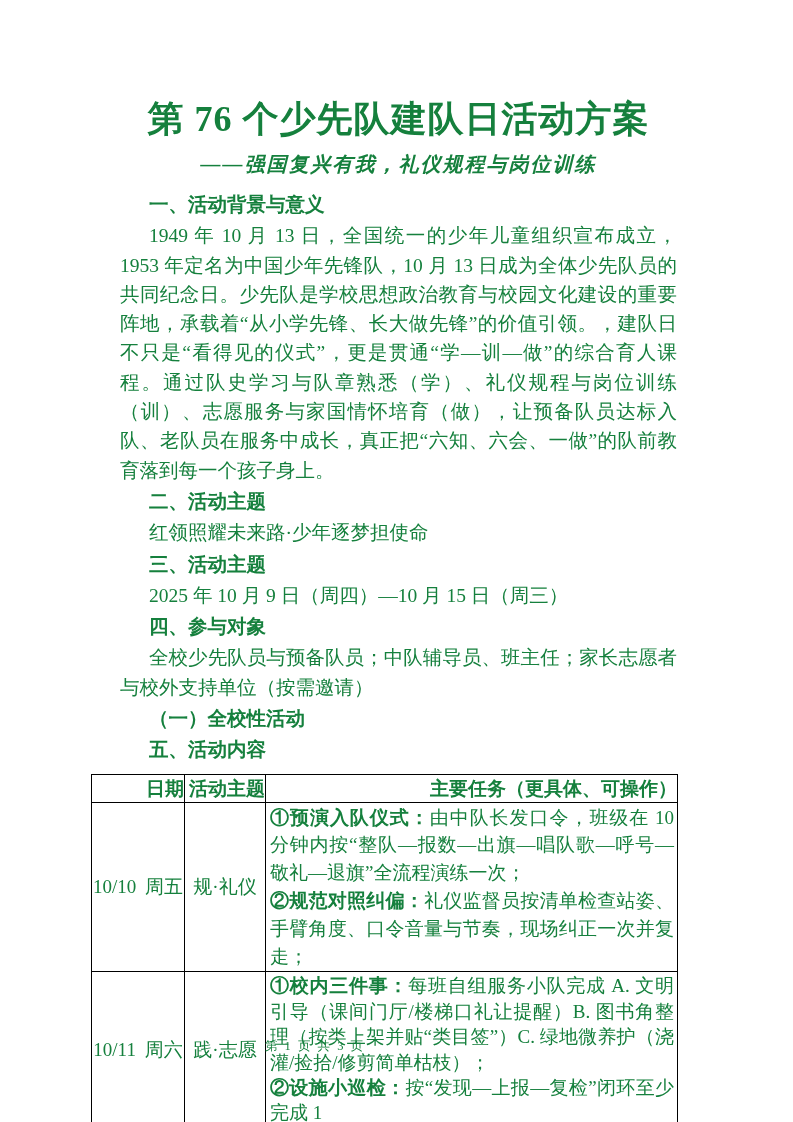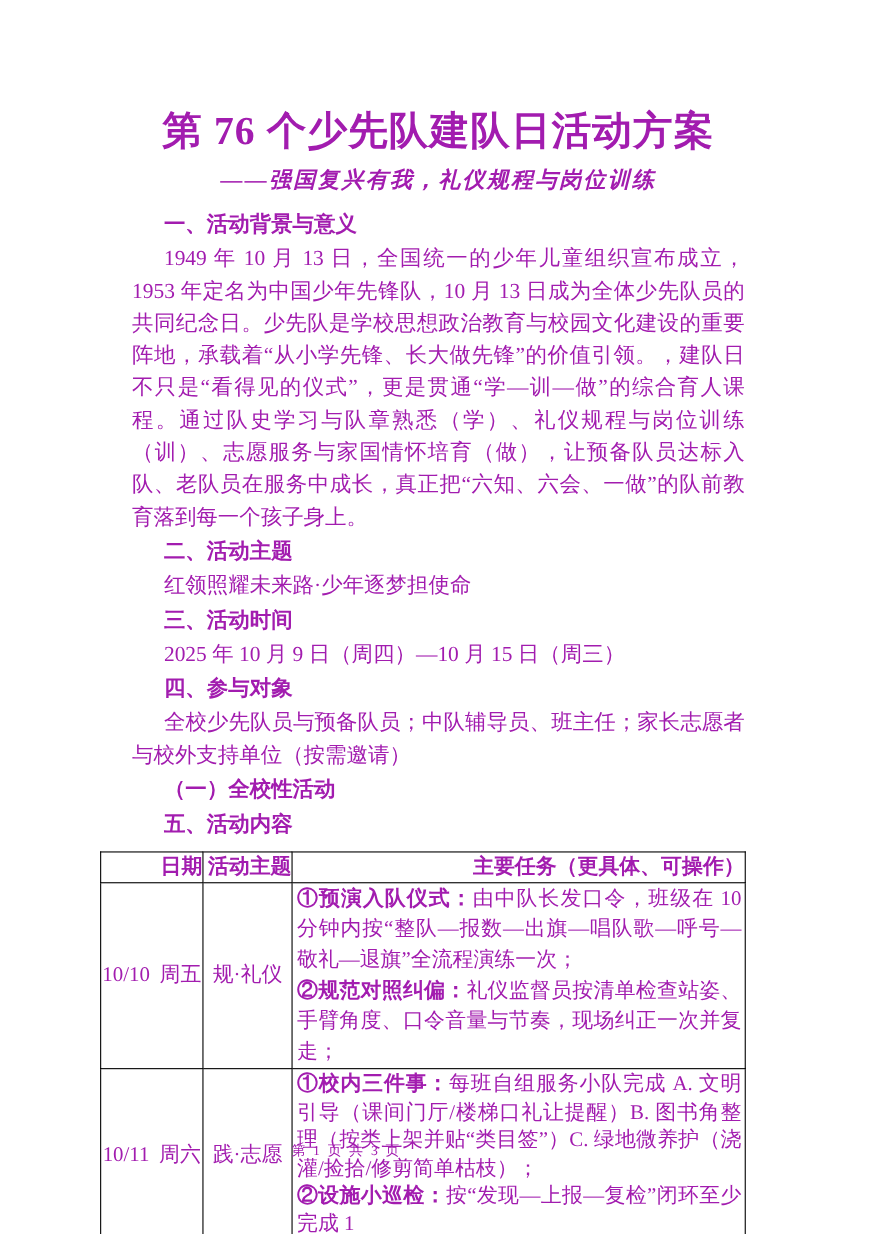--- a/index.html
+++ b/index.html
@@ -5,21 +5,21 @@
   html, body {
     margin: 0;
     padding: 0;
     background: #ffffff;
   }
   .page {
     position: relative;
     width: 793px;
     height: 1122px;
     background: #ffffff;
-    color: #a21caf;
+    color: #15803d;
     box-sizing: border-box;
     padding: 0 114px 0 118px;
     overflow: hidden;
     font-family: "Liberation Serif", "DejaVu Serif", serif;
   }
   .title {
     margin: 94px 0 0 0;
     font-size: 36px;
     font-weight: bold;
     line-height: 50px;
@@ -106,21 +106,21 @@
 <div class="page">
 
   <h1 class="title">第 76 个少先队建队日活动方案</h1>
   <div class="subtitle">——强国复兴有我，礼仪规程与岗位训练</div>
 
   <div class="doc">
     <p class="heading">一、活动背景与意义</p>
     <p class="para">1949 年 10 月 13 日，全国统一的少年儿童组织宣布成立，1953 年定名为中国少年先锋队，10 月 13 日成为全体少先队员的共同纪念日。少先队是学校思想政治教育与校园文化建设的重要阵地，承载着“从小学先锋、长大做先锋”的价值引领。，建队日不只是“看得见的仪式”，更是贯通“学—训—做”的综合育人课程。通过队史学习与队章熟悉（学）、礼仪规程与岗位训练（训）、志愿服务与家国情怀培育（做），让预备队员达标入队、老队员在服务中成长，真正把“六知、六会、一做”的队前教育落到每一个孩子身上。</p>
     <p class="heading">二、活动主题</p>
     <p class="para">红领照耀未来路·少年逐梦担使命</p>
-    <p class="heading">三、活动时间</p>
+    <p class="heading">三、活动主题</p>
     <p class="para">2025 年 10 月 9 日（周四）—10 月 15 日（周三）</p>
     <p class="heading">四、参与对象</p>
     <p class="para">全校少先队员与预备队员；中队辅导员、班主任；家长志愿者与校外支持单位（按需邀请）</p>
     <p class="heading">（一）全校性活动</p>
     <p class="heading">五、活动内容</p>
 
     <table class="tbl">
       <colgroup>
           <col class="c1">
           <col class="c2">

